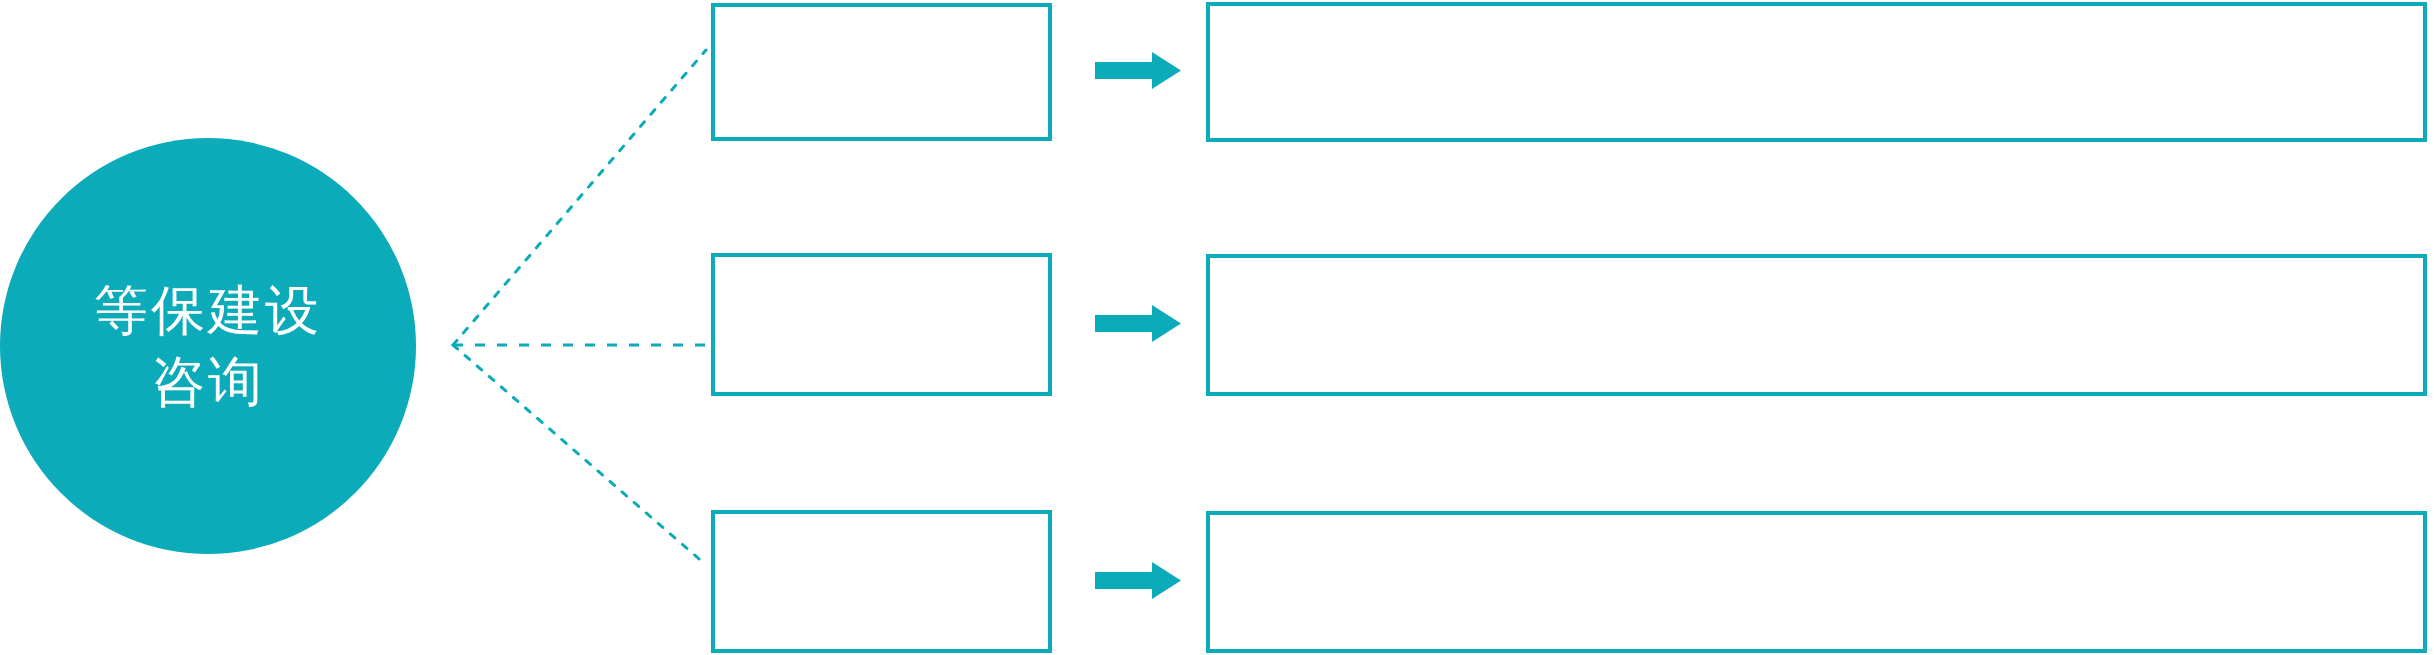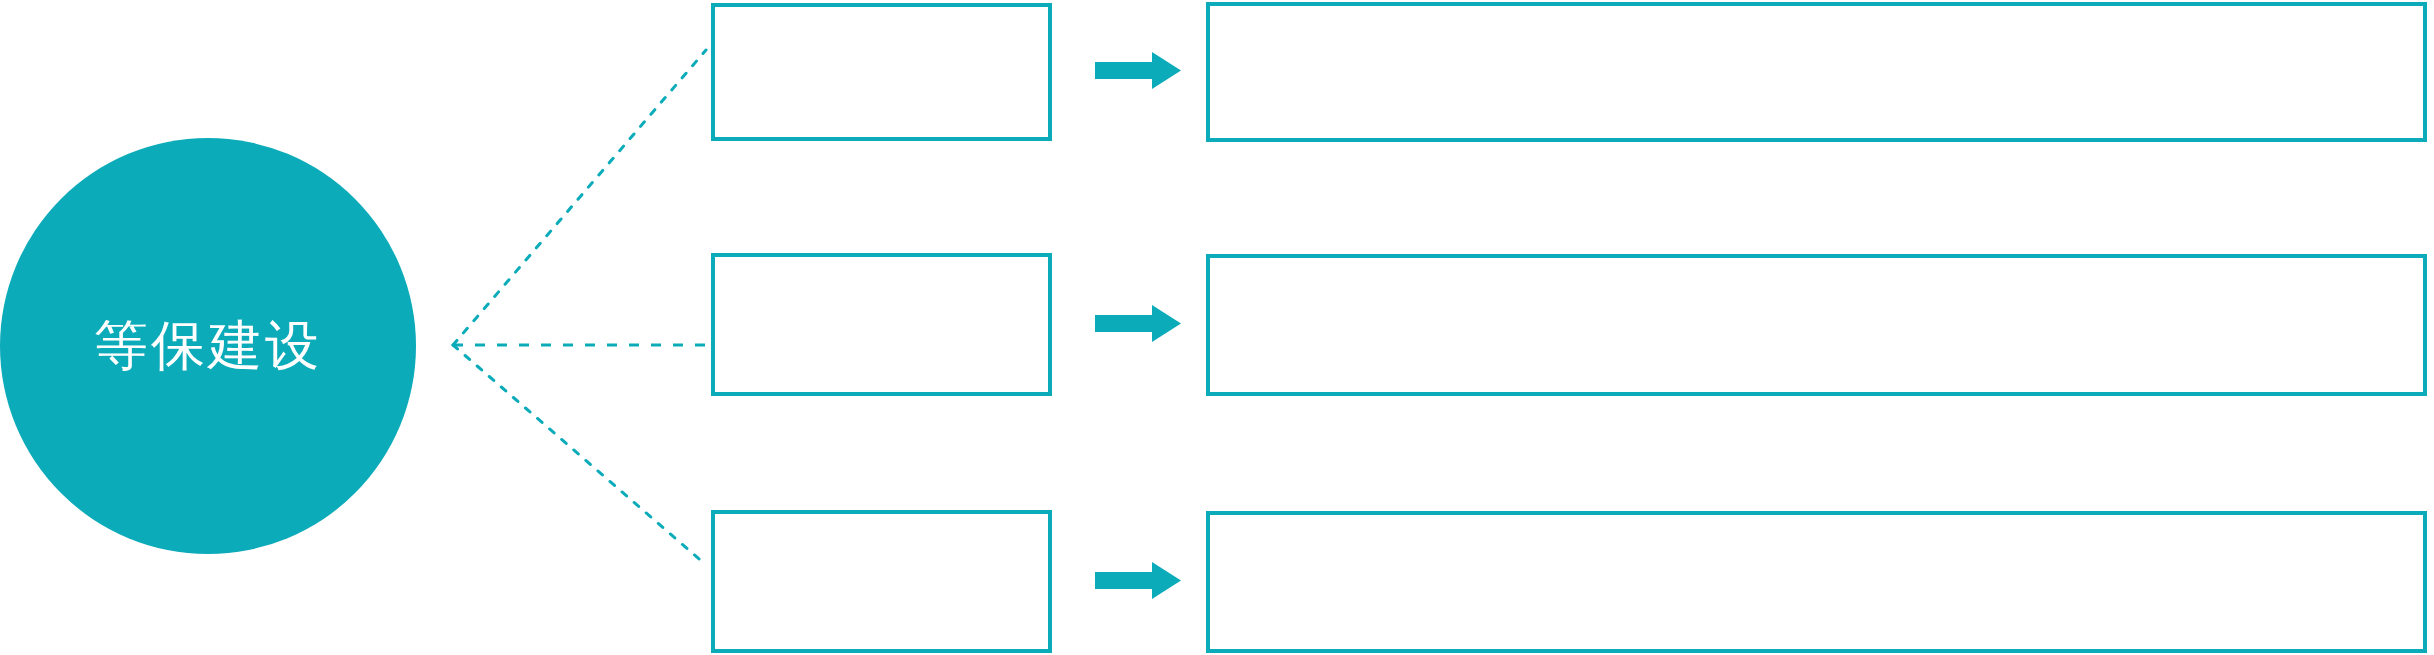--- a/index.html
+++ b/index.html
@@ -110,20 +110,21 @@
 
     <line x1="453" y1="345" x2="706" y2="50" stroke="#0BABB9" stroke-width="3" stroke-dasharray="6 10" stroke-linecap="round"></line>
 
     <line x1="453" y1="345" x2="706" y2="345" stroke="#0BABB9" stroke-width="3" stroke-dasharray="10 12" stroke-linecap="butt"></line>
 
     <line x1="453" y1="345" x2="706" y2="565" stroke="#0BABB9" stroke-width="3" stroke-dasharray="6 10" stroke-linecap="round"></line>
   </svg>
 
   <div class="hub">
     <div class="hub-line">等保建设</div>
+    <div class="hub-line">咨询</div>
   </div>
 
   <div class="node-box cat-1">
     <span class="box-text"></span>
   </div>
 
   <div class="arrow arrow-row1">
     <svg viewBox="0 0 86 37" xmlns="http://www.w3.org/2000/svg">
       <polygon points="0,10 57,10 57,0 86,18.5 57,37 57,27 0,27" fill="#0BABB9"></polygon>
     </svg>

